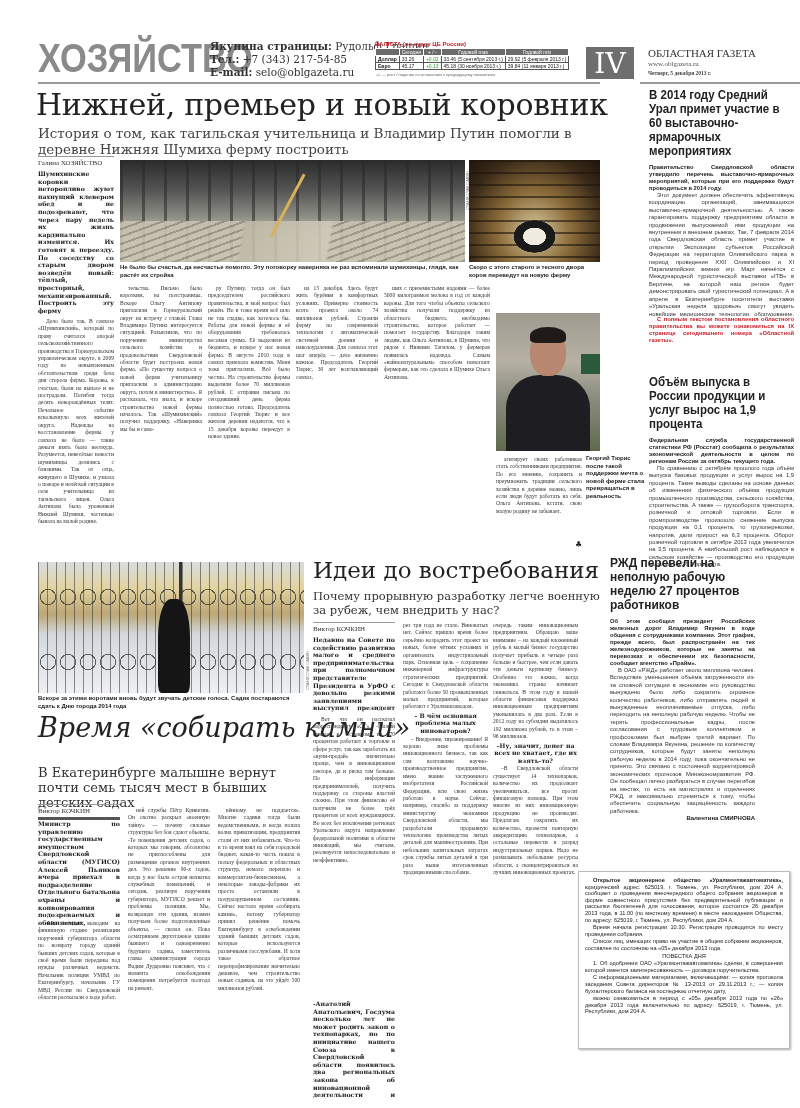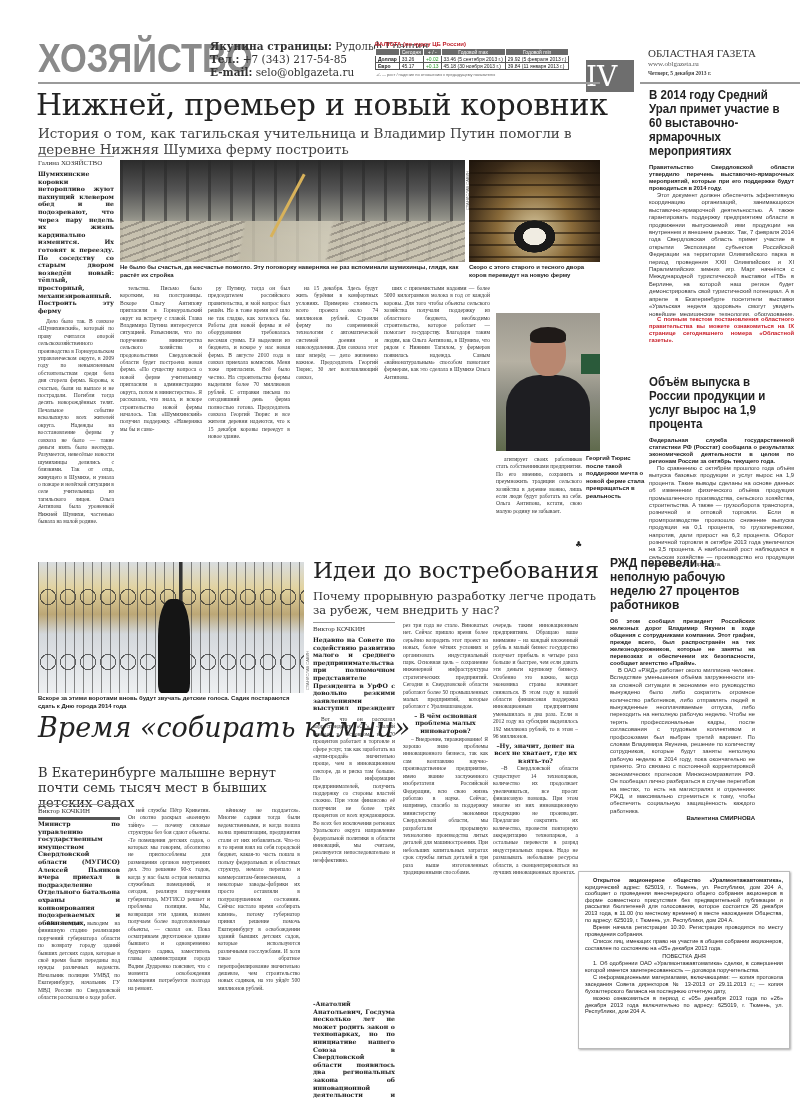--- a/index.html
+++ b/index.html
@@ -17,21 +17,21 @@
   #hdr-rule-r { left: 640px; top: 82px; width: 160px; height: 2px; background: #9a9a9a; }
 
   
   #cur-title { left: 375px; top: 41px; font-family: "Liberation Sans", sans-serif; font-size: 6px; font-weight: bold; color: #c0202a; }
   #cur-table { left: 375px; top: 48px; width: 187px; border-collapse: collapse; font-family: "Liberation Sans", sans-serif; font-size: 5px; }
   #cur-table th { background: #6b6b6b; color: #fff; font-weight: normal; padding: 0 2px; height: 7px; border: 1px solid #fff; }
   #cur-table td { border: 1px solid #555; padding: 0 2px; height: 7px; color: #222; white-space: nowrap; }
   #cur-table td.up { color: #2a9a2a; }
   #cur-note { left: 376px; top: 72px; font-family: "Liberation Sans", sans-serif; font-size: 4px; color: #666; }
 
-  #page-num { left: 586px; top: 60px; width: 48px; height: 32px; background: #6e6e6e; color: #fff; font-size: 28px; text-align: left; line-height: 34px; font-family: "DejaVu Serif", serif; }
+  #page-num { left: 586px; top: 47px; width: 48px; height: 32px; background: #6e6e6e; color: #fff; font-size: 28px; text-align: center; line-height: 34px; font-family: "DejaVu Serif", serif; }
   #paper-name { left: 648px; top: 47px; font-size: 11px; color: #333; font-family: "Liberation Serif", serif; }
   #paper-url { left: 648px; top: 60px; font-size: 7px; color: #555; font-family: "Liberation Serif", serif; }
   #paper-date { left: 648px; top: 70px; font-size: 5.5px; color: #444; font-family: "Liberation Serif", serif; font-weight: bold; }
 
   
   #h1-main { left: 36px; top: 87px; font-size: 30px; color: #222; font-family: "DejaVu Serif", serif; letter-spacing: -0.3px; line-height: 36px; }
   #h1-sub { left: 38px; top: 125px; width: 560px; font-size: 13.5px; line-height: 16px; color: #444; font-family: "DejaVu Serif", serif; }
 
   .byline { font-size: 7px; color: #333; border-top: 1px solid #999; padding-top: 2px; font-family: "Liberation Serif", serif; }
   .byline-bar { height: 3px; background: #555; }
@@ -173,21 +173,21 @@
 <div class="abs" style="left:38px;top:804px;width:82px;">
   <div class="byline">Виктор КОЧКИН</div>
   <div class="byline-bar" style="margin-top:2px;"></div>
 </div>
 <div class="abs lead" style="left:38px;top:820px;width:82px;height:106px;overflow:hidden;">Министр по управлению государственным имуществом Свердловской области (МУГИСО) Алексей Пьянков вчера приехал в подразделение Отдельного батальона охраны и конвоирования подозреваемых и обвиняемых, расположенному в Екатеринбурге по адресу Куйбышева, 5. Там когда-то был детский сад и теперь силовики освобождают это помещение, чтобы вновь его перепрофилировать под дошкольное учреждение.</div>
 <div class="abs body-text" style="left:38px;top:920px;width:82px;height:180px;">-Мы сегодня выходим на финишную стадию реализации поручений губернатора области по возврату городу зданий бывших детских садов, которые в своё время были переданы под нужды различных ведомств. Начальник полиции УМВД по Екатеринбургу, начальник ГУ МВД России по Свердловской области рассказали о ходе работ.</div>
 <div class="abs body-text" style="left:128px;top:807px;width:82px;height:293px;">ней службы Пётр Криветин. Он охотно раскрыл «военную тайну» — почему силовые структуры без боя сдают объекты. -Те помещения детских садов, о которых мы говорим, абсолютно не приспособлены для размещения органов внутренних дел. Это решение 90-х годов, когда у нас была острая нехватка служебных помещений, и сегодня, реализуя поручения губернатора, МУГИСО решает и проблемы полиции. Мы, возвращая эти здания, взамен получаем более подготовленные объекты, — сказал он. Пока осматриваем двухэтажное здание бывшего и одновременно будущего садика, заместитель главы администрации города Вадим Дударенко поясняет, что с момента освобождения помещения потребуется полгода на ремонт.</div>
 <div class="abs body-text" style="left:218px;top:807px;width:82px;height:293px;">вённому не поддается». Многие садики тогда были ведомственными, и когда пошла волна приватизации, предприятия стали от них избавляться. Что-то в то время взял на себя городской бюджет, какая-то часть пошла в пользу федеральных и областных структур, немало перепало и коммерсантам-бизнесменам, а некоторые заводы-фабрики их просто оставляли в полуразрушенном состоянии. Сейчас настало время «собирать камни», потому губернатор принял решение помочь Екатеринбургу в освобождении зданий бывших детских садов, которые используются различными госслужбами. И хотя такое обратное перепрофилирование значительно дешевле, чем строительство новых садиков, на это уйдёт 500 миллионов рублей.</div>
 
 <div class="abs serif" style="left:313px;top:556px;font-size:23px;color:#222;line-height:28px;">Идеи до востребования</div>
-<div class="abs serif" style="left:313px;top:589px;width:290px;font-size:11.5px;line-height:14px;color:#333;">Почему прорывную разработку легче продать за рубеж, чем внедрить у нас?</div>
+<div class="abs serif" style="left:313px;top:589px;width:290px;font-size:11.5px;line-height:14px;color:#333;">Почему прорывную разработку легче военную за рубеж, чем внедрить у нас?</div>
 <div class="abs" style="left:313px;top:622px;width:82px;">
   <div class="byline">Виктор КОЧКИН</div>
 </div>
 <div class="abs lead" style="left:313px;top:636px;width:82px;height:76px;overflow:hidden;">Недавно на Совете по содействию развитию малого и среднего предпринимательства при полномочном представителе Президента в УрФО с довольно резкими заявлениями выступил президент НП «Союз малого и среднего бизнеса Свердловской области» Анатолий Филиппенков.</div>
 <div class="abs body-text" style="left:313px;top:716px;width:82px;height:282px;">Вот что он рассказал корреспонденту «ОГ». -Малый бизнес в основном на 70 процентов работает в торговле и сфере услуг, так как заработать на «купи-продай» значительно проще, чем в инновационном секторе, да и риска там больше. По информации предпринимателей, получить поддержку со стороны властей сложно. При этом финансово её получили не более трёх процентов от всех нуждающихся. Во всех без исключения регионах Уральского округа направление федеральной политики в области инноваций, мы считаем, реализуется непоследовательно и неэффективно.</div>
 <div class="abs lead" style="left:313px;top:1000px;width:82px;height:100px;overflow:hidden;">-Анатолий Анатольевич, Госдума несколько лет не может родить закон о технопарках, но по инициативе нашего Союза в Свердловской области появилось два региональных закона об инновационной деятельности и технопарках. А технопарки — разве не инструмент для поддержки инновационного бизнеса?</div>
 
 <div class="abs" style="left:403px;top:622px;width:85px;height:478px;overflow:hidden;">
   <div class="body-text" style="text-indent:0;">рез три года не стало. Виноватых нет. Сейчас пришло время более серьёзно возродить этот проект на новых, более чётких условиях и организовать индустриальный парк. Основная цель – сохранение инженерной инфраструктуры стратегических предприятий. Сегодня в Свердловской области работают более 50 промышленных малых предприятий, которые работают с Уралмашзаводом.</div>
   <div class="lead" style="text-align:center;margin:1px 0;">– В чём основная проблема малых инноваторов?</div>

